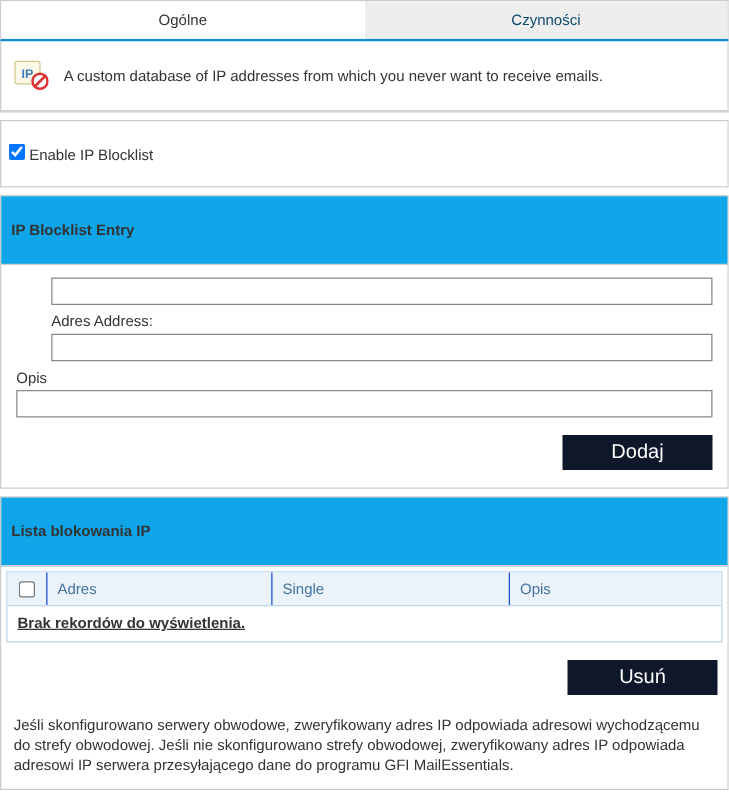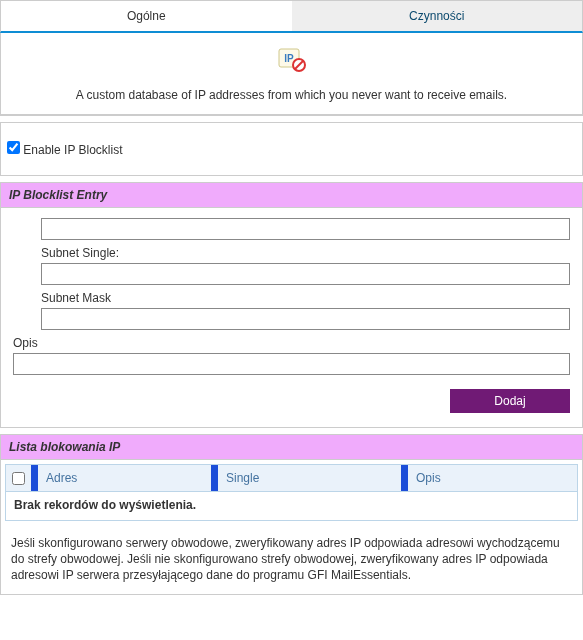--- a/index.html
+++ b/index.html
@@ -30,41 +30,39 @@
     .panel {
       border: 1px solid #ccc;
       border-top: none;
     }
     .info-bar {
       display: flex;
       align-items: center;
       gap: 12px;
       padding: 12px 10px;
       border-bottom: 1px solid #ccc;
-      flex-direction: column;
     }
     .ip-icon {
       flex-shrink: 0;
     }
     .checkbox-row {
       padding: 18px 6px;
       border: 1px solid #ccc;
       margin-top: 6px;
     }
     .checkbox-row label { cursor: pointer; }
     .group {
       border: 1px solid #ccc;
       margin-top: 6px;
     }
     .group-header {
-      background: #f0abfc;
+      background: #0ea5e9;
       border-bottom: 1px solid #ccc;
-      padding: 5px 8px;
+      padding: 20px 8px;
       font-weight: bold;
-      font-style: italic;
     }
     .group-body {
       padding: 10px 12px 14px 12px;
     }
     .radio-row {
       display: flex;
       align-items: center;
       gap: 6px;
       margin: 6px 0 4px 4px;
     }
@@ -89,50 +87,51 @@
     .opis-block label {
       display: block;
       margin-bottom: 3px;
     }
     .btn-row {
       display: flex;
       justify-content: flex-end;
       margin-top: 14px;
     }
     .btn {
-      background: #701a75;
+      background: #0f172a;
       color: #fff;
       border: none;
       padding: 5px 16px;
       width: 120px;
       text-align: center;
       cursor: pointer;
-      font-size: 12px;
+      font-size: 16px;
     }
     .table-box {
       border: 1px solid #bcd5e8;
       margin: 4px 4px 8px 4px;
     }
     .table-head {
       display: flex;
       background: #eaf2fa;
       color: #4573a0;
       border-bottom: 1px solid #bcd5e8;
     }
     .th {
       padding: 6px 8px;
-      border-right: 7px solid #1d4ed8;
+      border-right: 1px solid #1d4ed8;
     }
     .th-check { width: 32px; display:flex; align-items:center; justify-content:center; }
     .th-addr { flex: 0 0 180px; }
     .th-mask { flex: 0 0 190px; }
     .th-opis { flex: 1; border-right: none; }
     .empty-row {
       padding: 6px 8px 8px 8px;
       font-weight: bold;
+      text-decoration: underline;
     }
     .footnote {
       padding: 6px 10px 10px 10px;
       line-height: 1.35;
     }
     input[type=checkbox], input[type=radio] { cursor: pointer; }
   </style>
 </head>
 <body>
 
@@ -164,25 +163,21 @@
 
 <div class="group">
   <div class="group-header">IP Blocklist Entry</div>
   <div class="group-body">
 
     <div class="field-block">
       <input type="text" class="txt-input" value="" style="">
     </div>
 
     <div class="field-block">
-      <label>Subnet Single:</label>
-      <input type="text" class="txt-input" value="" style="">
-    </div>
-    <div class="field-block">
-      <label>Subnet Mask</label>
+      <label>Adres Address:</label>
       <input type="text" class="txt-input" value="" style="">
     </div>
 
     <div class="opis-block">
       <label>Opis</label>
       <input type="text" class="txt-input" value="" style="">
     </div>
 
     <div class="btn-row">
       <button class="btn">Dodaj</button>
@@ -198,15 +193,18 @@
       <div class="th th-check">
         <input type="checkbox" style="">
       </div>
       <div class="th th-addr">Adres</div>
       <div class="th th-mask">Single</div>
       <div class="th th-opis">Opis</div>
     </div>
     <div class="empty-row">Brak rekordów do wyświetlenia.</div>
   </div>
 
+  <div class="btn-row" style="padding: 0 8px 10px 0;">
+    <button class="btn">Usuń</button>
+  </div>
 
   <div class="footnote">Jeśli skonfigurowano serwery obwodowe, zweryfikowany adres IP odpowiada adresowi wychodzącemu do strefy obwodowej. Jeśli nie skonfigurowano strefy obwodowej, zweryfikowany adres IP odpowiada adresowi IP serwera przesyłającego dane do programu GFI MailEssentials.</div>
 </div>
 
 </body></html>

